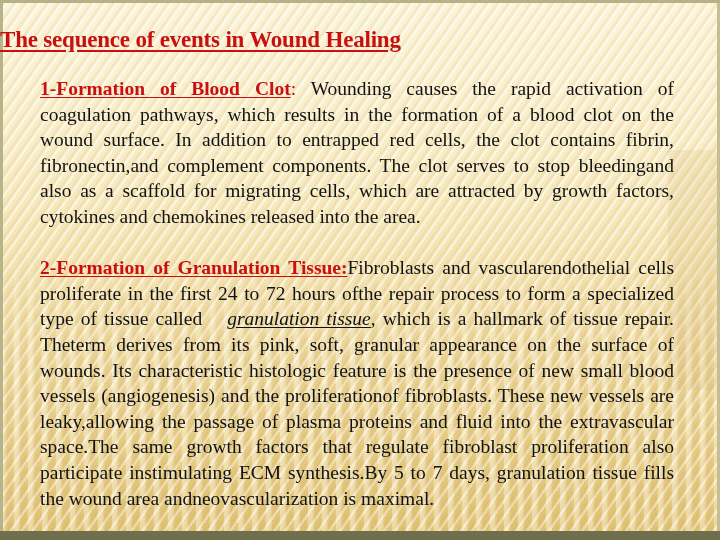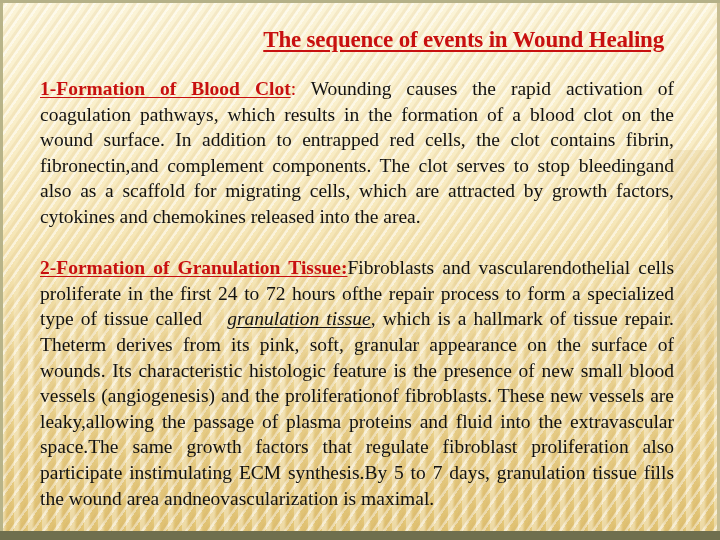--- a/index.html
+++ b/index.html
@@ -77,21 +77,21 @@
     position: relative;
     z-index: 3;
     padding: 0;
   }
 
   .slide-title {
     position: absolute;
     left: 0;
     top: 27px;
     width: 664px;
-    text-align: right;
+    text-align: left;
     font-size: 23px;
     font-weight: bold;
     color: #c81010;
     text-decoration: underline;
     text-underline-offset: 3px;
     letter-spacing: -0.2px;
     white-space: nowrap;
   }
 
   .body-block {

